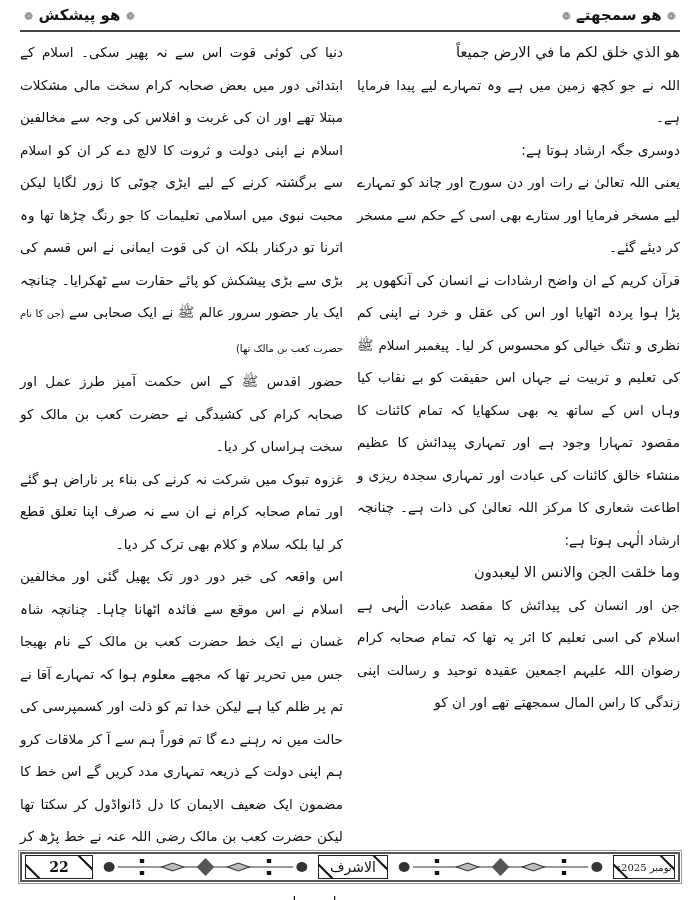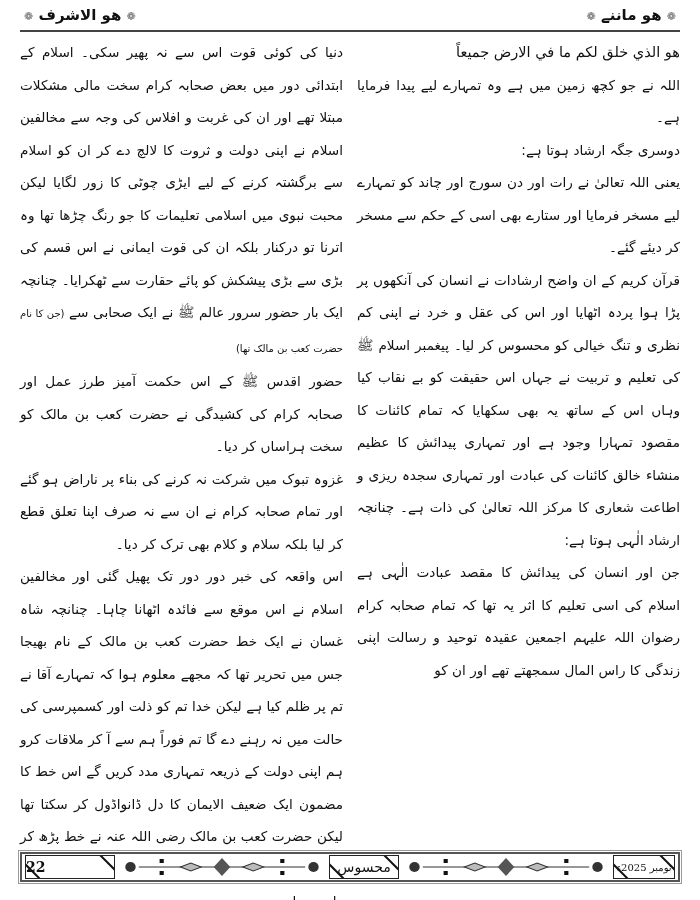--- a/index.html
+++ b/index.html
@@ -19,49 +19,50 @@
   .footer { position: absolute; left: 0; right: 0; top: 852px; height: 30px; border: 2px solid #555; outline: 1px solid #999; outline-offset: 1px; display: flex; direction: rtl; align-items: center; box-sizing: border-box; background: #fff; }
   .box { position: relative; height: 24px; border: 1.5px solid #222; margin: 0 3px; display: flex; align-items: center; justify-content: center; box-sizing: border-box; overflow: hidden; }
   .box::before, .box::after { content: ""; position: absolute; width: 22px; height: 2px; background: #111; }
   .box::before { top: 5px; right: -4px; transform: rotate(45deg); }
   .box::after { bottom: 5px; left: -4px; transform: rotate(45deg); }
   .box span { font-family: "DejaVu Serif", serif; font-size: 14px; font-weight: bold; }
   .box.date { width: 62px; }
   .box.date span { font-size: 10px; font-weight: normal; }
   .box.title { width: 70px; }
   .box.title span { font-family: "DejaVu Sans", sans-serif; font-size: 14px; font-weight: normal; }
-  .box.pageno { width: 90px; justify-content: flex-end; }
+  .box.pageno { width: 68px; }
   .orn-strip { flex: 1; height: 24px; display: flex; align-items: center; justify-content: center; }
   .orn-strip svg { width: 100%; height: 24px; }
 </style>
 </head>
 <body>
 
 <div class="page">
   <div class="header">
     <div class="run right">
       <span class="orn">❁</span>
-      <span>هو ماننے</span>
+      <span>هو سمجھتے</span>
       <span class="orn">❁</span>
     </div>
     <div class="run left">
       <span class="orn">❁</span>
-      <span>هو الاشرف</span>
+      <span>هو پیشکش</span>
       <span class="orn">❁</span>
     </div>
   </div>
   <div class="rule"></div>
 
   <div class="columns">
     <div class="col" id="col-right">
         <p class="ayah"><span>هو الذي خلق لكم ما في الارض جميعاً</span></p>
         <p><span>اللہ نے جو کچھ زمین میں ہے وہ تمہارے لیے پیدا فرمایا ہے۔</span></p>
         <p><span>دوسری جگہ ارشاد ہوتا ہے:</span></p>
         <p><span>یعنی اللہ تعالیٰ نے رات اور دن سورج اور چاند کو تمہارے لیے مسخر فرمایا اور ستارے بھی اسی کے حکم سے مسخر کر دیئے گئے۔</span></p>
         <p><span>قرآن کریم کے ان واضح ارشادات نے انسان کی آنکھوں پر پڑا ہوا پردہ اٹھایا اور اس کی عقل و خرد نے اپنی کم نظری و تنگ خیالی کو محسوس کر لیا۔ پیغمبر اسلام ﷺ کی تعلیم و تربیت نے جہاں اس حقیقت کو بے نقاب کیا وہاں اس کے ساتھ یہ بھی سکھایا کہ تمام کائنات کا مقصود تمہارا وجود ہے اور تمہاری پیدائش کا عظیم منشاء خالق کائنات کی عبادت اور تمہاری سجدہ ریزی و اطاعت شعاری کا مرکز اللہ تعالیٰ کی ذات ہے۔ چنانچہ ارشاد الٰہی ہوتا ہے:</span></p>
+        <p class="ayah"><span>وما خلقت الجن والانس الا ليعبدون</span></p>
         <p><span>جن اور انسان کی پیدائش کا مقصد عبادت الٰہی ہے اسلام کی اسی تعلیم کا اثر یہ تھا کہ تمام صحابہ کرام رضوان اللہ علیہم اجمعین عقیدہ توحید و رسالت اپنی زندگی کا راس المال سمجھتے تھے اور ان کو</span></p>
       </div>
     <div class="col" id="col-left">
         <p><span>دنیا کی کوئی قوت اس سے نہ پھیر سکی۔ اسلام کے ابتدائی دور میں بعض صحابہ کرام سخت مالی مشکلات مبتلا تھے اور ان کی غربت و افلاس کی وجہ سے مخالفین اسلام نے اپنی دولت و ثروت کا لالچ دے کر ان کو اسلام سے برگشتہ کرنے کے لیے ایڑی چوٹی کا زور لگایا لیکن محبت نبوی میں اسلامی تعلیمات کا جو رنگ چڑھا تھا وہ اترنا تو درکنار بلکہ ان کی قوت ایمانی نے اس قسم کی بڑی سے بڑی پیشکش کو پائے حقارت سے ٹھکرایا۔ چنانچہ ایک بار حضور سرور عالم ﷺ نے ایک صحابی سے</span> <span class="small">(جن کا نام حضرت کعب بن مالک تھا)</span></p>
         <p><span>حضور اقدس ﷺ کے اس حکمت آمیز طرز عمل اور صحابہ کرام کی کشیدگی نے حضرت کعب بن مالک کو سخت ہراساں کر دیا۔</span></p>
         <p><span>غزوہ تبوک میں شرکت نہ کرنے کی بناء پر ناراض ہو گئے اور تمام صحابہ کرام نے ان سے نہ صرف اپنا تعلق قطع کر لیا بلکہ سلام و کلام بھی ترک کر دیا۔</span></p>
         <p><span>اس واقعہ کی خبر دور دور تک پھیل گئی اور مخالفین اسلام نے اس موقع سے فائدہ اٹھانا چاہا۔ چنانچہ شاہ غسان نے ایک خط حضرت کعب بن مالک کے نام بھیجا جس میں تحریر تھا کہ مجھے معلوم ہوا کہ تمہارے آقا نے تم پر ظلم کیا ہے لیکن خدا تم کو ذلت اور کسمپرسی کی حالت میں نہ رہنے دے گا تم فوراً ہم سے آ کر ملاقات کرو ہم اپنی دولت کے ذریعہ تمہاری مدد کریں گے اس خط کا مضمون ایک ضعیف الایمان کا دل ڈانواڈول کر سکتا تھا لیکن حضرت کعب بن مالک رضی اللہ عنہ نے خط پڑھ کر نظر آتش کر دیا اور بڑی حسرت سے کہا انا للہ وانا الیہ راجعون اب</span></p>
       </div>
   </div>
 
@@ -77,21 +78,21 @@
         <polygon points="60,12 70,8 80,12 70,16" fill="#bbb" stroke="#333"></polygon>
         <polygon points="120,12 130,8 140,12 130,16" fill="#bbb" stroke="#333"></polygon>
         <polygon points="100,3 108,12 100,21 92,12" fill="#555"></polygon>
         <rect x="40" y="4" width="4" height="4" fill="#111"></rect>
           <rect x="40" y="16" width="4" height="4" fill="#111"></rect>
         <rect x="156" y="4" width="4" height="4" fill="#111"></rect>
           <rect x="156" y="16" width="4" height="4" fill="#111"></rect>
       </svg>
     </div>
     <div class="box title">
-      <span>محسوس</span>
+      <span>الاشرف</span>
     </div>
     <div class="orn-strip">
       <svg viewBox="0 0 200 24" preserveAspectRatio="none">
         <line x1="20" y1="12" x2="180" y2="12" stroke="#333" stroke-width="1"></line>
         <circle cx="12" cy="12" r="5" fill="#333"></circle>
         <circle cx="188" cy="12" r="5" fill="#333"></circle>
         <polygon points="60,12 70,8 80,12 70,16" fill="#bbb" stroke="#333"></polygon>
         <polygon points="120,12 130,8 140,12 130,16" fill="#bbb" stroke="#333"></polygon>
         <polygon points="100,3 108,12 100,21 92,12" fill="#555"></polygon>
         <rect x="40" y="4" width="4" height="4" fill="#111"></rect>

